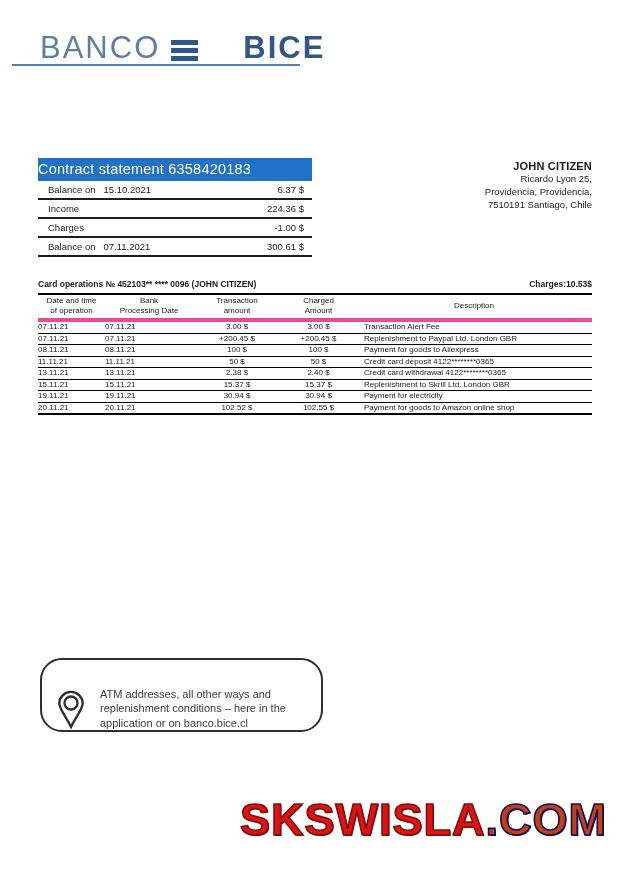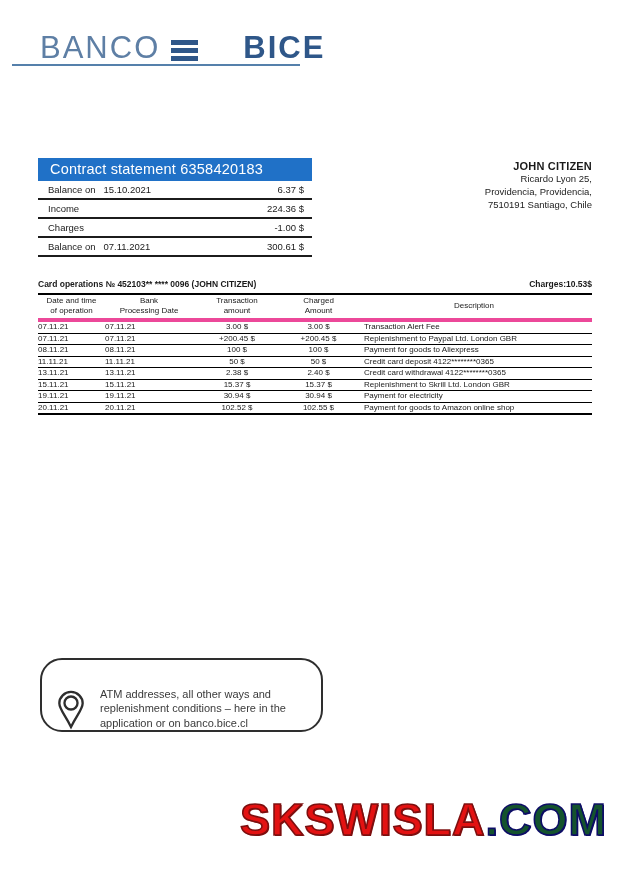--- a/index.html
+++ b/index.html
@@ -20,21 +20,21 @@
 
   
   .customer { position:absolute; right:37px; top:160px; text-align:right; }
   .customer-name { font-size:11px; font-weight:bold; letter-spacing:0.2px; }
   .customer-line { font-size:9.5px; line-height:13px; color:#222; }
 
   
   .statement { position:absolute; left:38px; top:158px; width:274px; }
   .statement-bar {
     height:23px; background:#2071c7; color:#ffffff; font-size:14.5px;
-    line-height:23px; padding-left:12px; letter-spacing:0.2px;
+    line-height:23px; padding-left:0; letter-spacing:0.2px;
   }
   .statement-row {
     display:flex; justify-content:space-between; align-items:center;
     height:19px; border-bottom:2px solid #1c1c1c; font-size:9.5px;
     padding:0 8px 0 10px;
   }
   .statement-row .row-date { margin-left:8px; }
   .statement-row .row-left { display:flex; }
   .statement-row .row-value { text-align:right; }
 
@@ -62,21 +62,21 @@
   }
   .atm-pin { flex:0 0 auto; display:flex; }
   .atm-text { font-size:11px; color:#3a3a3a; line-height:14.5px; width:205px; }
 
   
   .watermark {
     position:absolute; left:240px; top:794px; font-size:45px; font-weight:bold;
     letter-spacing:1px; white-space:nowrap;
   }
   .wm-red  { color:#e31212; -webkit-text-stroke:1.6px #7d0f0f; text-shadow:1px 1px 0 #7d0f0f; }
-  .wm-blue { color:#14532d; -webkit-text-stroke:1.6px #0d0d66; text-shadow:1px 1px 0 #0d0d66; }
+  .wm-blue { color:#c2410c; -webkit-text-stroke:1.6px #0d0d66; text-shadow:1px 1px 0 #0d0d66; }
 </style>
 </head>
 <body>
 
 <div class="page">
 
   <div class="logo-row">
     <span class="logo-banco">BANCO</span>
     <span class="logo-bars">
       <span class="bar-line"></span>

